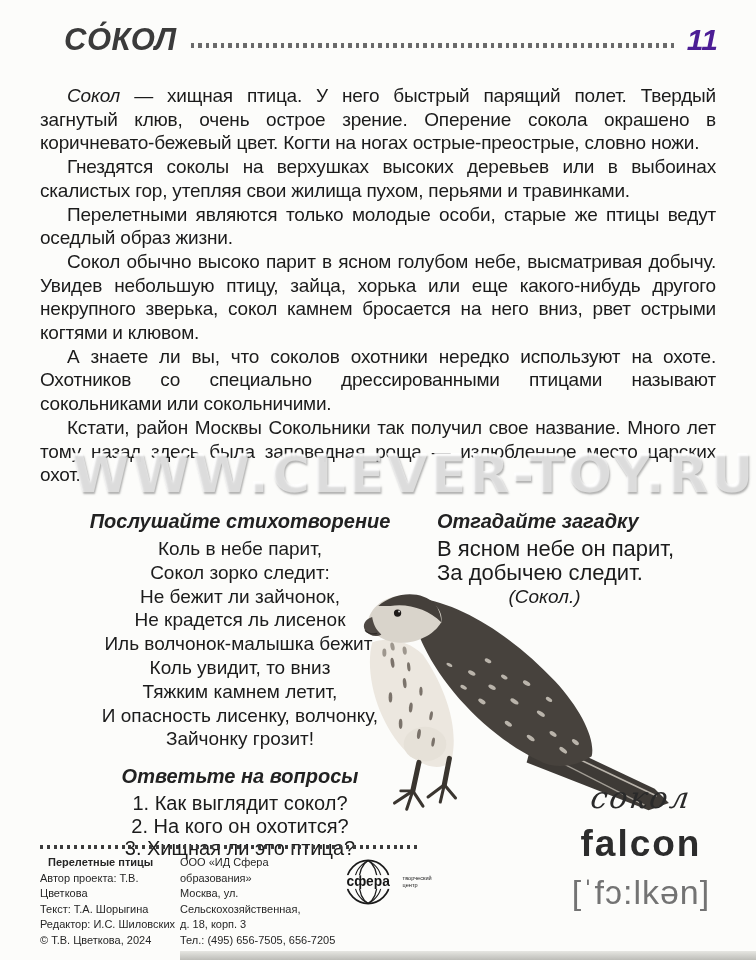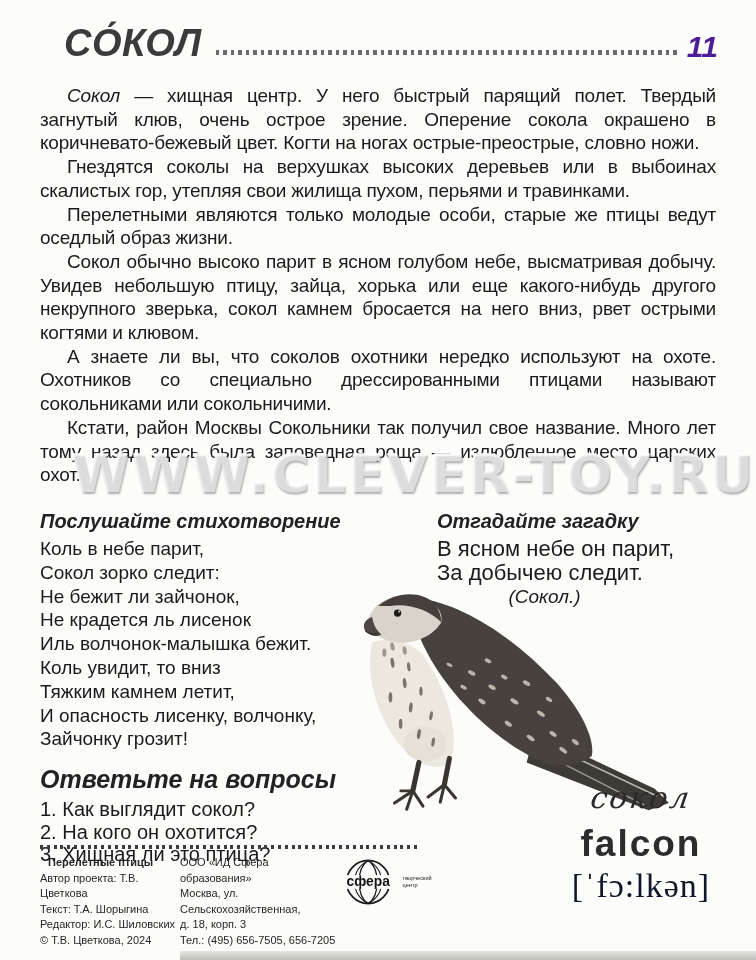--- a/index.html
+++ b/index.html
@@ -1,51 +1,51 @@
 <!DOCTYPE html>
 <html><head>
 <meta charset="utf-8">
 <style>
   html,body{margin:0;padding:0;background:#e9e9e7;}
   .page{position:relative;width:756px;height:960px;background:#fcfcfa;overflow:hidden;
         font-family:"Liberation Sans",sans-serif;color:#1b1b1b;}
   
   .header{position:absolute;top:24px;left:64px;right:38px;display:flex;align-items:flex-end;}
-  .title{font-size:38px;font-weight:bold;font-style:italic;color:#3b3b3b;letter-spacing:.5px;line-height:1;}
+  .title{font-size:31px;font-weight:bold;font-style:italic;color:#3b3b3b;letter-spacing:.5px;line-height:1;}
   .leader{flex:1;height:5px;margin:0 10px 7px 14px;
           background:repeating-linear-gradient(to right,#6b6b6b 0 3.5px,transparent 3.5px 7.5px);}
   .pagenum{font-size:30px;font-weight:bold;font-style:italic;color:#4c1d95;line-height:1;}
   
   .bodytext{position:absolute;top:84px;left:40px;width:676px;font-size:19px;line-height:23.7px;
             text-align:justify;letter-spacing:-.2px;}
   .bodytext p{margin:0;text-indent:27px;}
   .lead-italic{font-style:italic;}
   
   .watermark{position:absolute;top:444px;left:0;width:756px;text-align:right;z-index:6;
              font-family:"DejaVu Sans",sans-serif;font-weight:bold;font-size:52px;letter-spacing:3px;
              color:rgba(255,255,255,.55);
              text-shadow:1px 2px 2px rgba(115,115,115,.55),-1px -1px 1px rgba(255,255,255,.9);
              pointer-events:none;white-space:nowrap;}
   
   .subhead{font-size:20px;font-weight:bold;font-style:italic;margin:0 0 4px 0;color:#222;}
-  .leftcol{position:absolute;top:510px;left:40px;width:400px;}
+  .leftcol{position:absolute;top:510px;left:40px;width:400px;text-align:center;}
   .poem div{font-size:19px;line-height:23.8px;}
-  .questions-head{margin:14px 0 4px 0;font-size:25px;}
+  .questions-head{margin:14px 0 4px 0;font-size:20px;}
   .questions div{font-size:20px;line-height:22.5px;}
   .rightcol{position:absolute;top:510px;left:437px;width:285px;}
   .riddle div{font-size:22px;line-height:23.8px;}
   .riddle-answer{font-style:italic;text-align:center;padding-right:70px;font-size:19px;line-height:23.8px;}
   
   .bird{position:absolute;left:362px;top:588px;width:312px;height:232px;z-index:2;}
   
   .vocab{position:absolute;left:556px;top:780px;width:170px;text-align:center;z-index:3;}
   .vocab-script{font-family:"DejaVu Serif",serif;font-style:italic;font-size:30px;color:#2a2a2a;
                 letter-spacing:2px;transform:skewX(-8deg);}
   .vocab-en{font-size:37px;color:#2c2c2c;letter-spacing:2px;margin-top:8px;font-weight:700;}
-  .vocab-tr{font-family:Liberation Serif, serif;font-size:34px;color:#0f172a;margin-top:2px;letter-spacing:1px;}
+  .vocab-tr{font-family:Liberation Sans, sans-serif;font-size:34px;color:#737373;margin-top:8px;letter-spacing:1px;}
   
   .footer{position:absolute;top:845px;left:40px;width:420px;}
   .footer-dots{height:4px;width:378px;margin-bottom:6px;
                background:repeating-linear-gradient(to right,#3c3c3c 0 3px,transparent 3px 6.8px);}
   .footer-cols{display:flex;align-items:flex-start;}
   .fcol{font-size:11px;line-height:15.5px;color:#262626;}
   .fcol-1{width:138px;}
   .fcol-2{width:158px;margin-left:2px;}
   .fbold{font-weight:bold;padding-left:8px;}
   .flogo{margin-left:6px;margin-top:2px;}
@@ -57,21 +57,21 @@
 
 <div class="page">
 
   <div class="header">
     <div class="title">СО́КОЛ</div>
     <div class="leader"></div>
     <div class="pagenum">11</div>
   </div>
 
   <div class="bodytext">
-    <p><span class="lead-italic">Сокол</span><span> — хищная центр. У него быстрый парящий полет. Твердый загнутый клюв, очень острое зрение. Оперение сокола окрашено в коричневато-бежевый цвет. Когти на ногах острые-преострые, словно ножи.</span></p>
+    <p><span class="lead-italic">Сокол</span><span> — хищная птица. У него быстрый парящий полет. Твердый загнутый клюв, очень острое зрение. Оперение сокола окрашено в коричневато-бежевый цвет. Когти на ногах острые-преострые, словно ножи.</span></p>
     <p>Гнездятся соколы на верхушках высоких деревьев или в выбоинах скалистых гор, утепляя свои жилища пухом, перьями и травинками.</p>
     <p>Перелетными являются только молодые особи, старые же птицы ведут оседлый образ жизни.</p>
     <p>Сокол обычно высоко парит в ясном голубом небе, высматривая добычу. Увидев небольшую птицу, зайца, хорька или еще какого-нибудь другого некрупного зверька, сокол камнем бросается на него вниз, рвет острыми когтями и клювом.</p>
     <p>А знаете ли вы, что соколов охотники нередко используют на охоте. Охотников со специально дрессированными птицами называют сокольниками или сокольничими.</p>
     <p>Кстати, район Москвы Сокольники так получил свое название. Много лет тому назад здесь была заповедная роща — излюбленное место царских охот.</p>
   </div>
 
   <div class="watermark">WWW.CLEVER-TOY.RU</div>
 
   <div class="leftcol">

